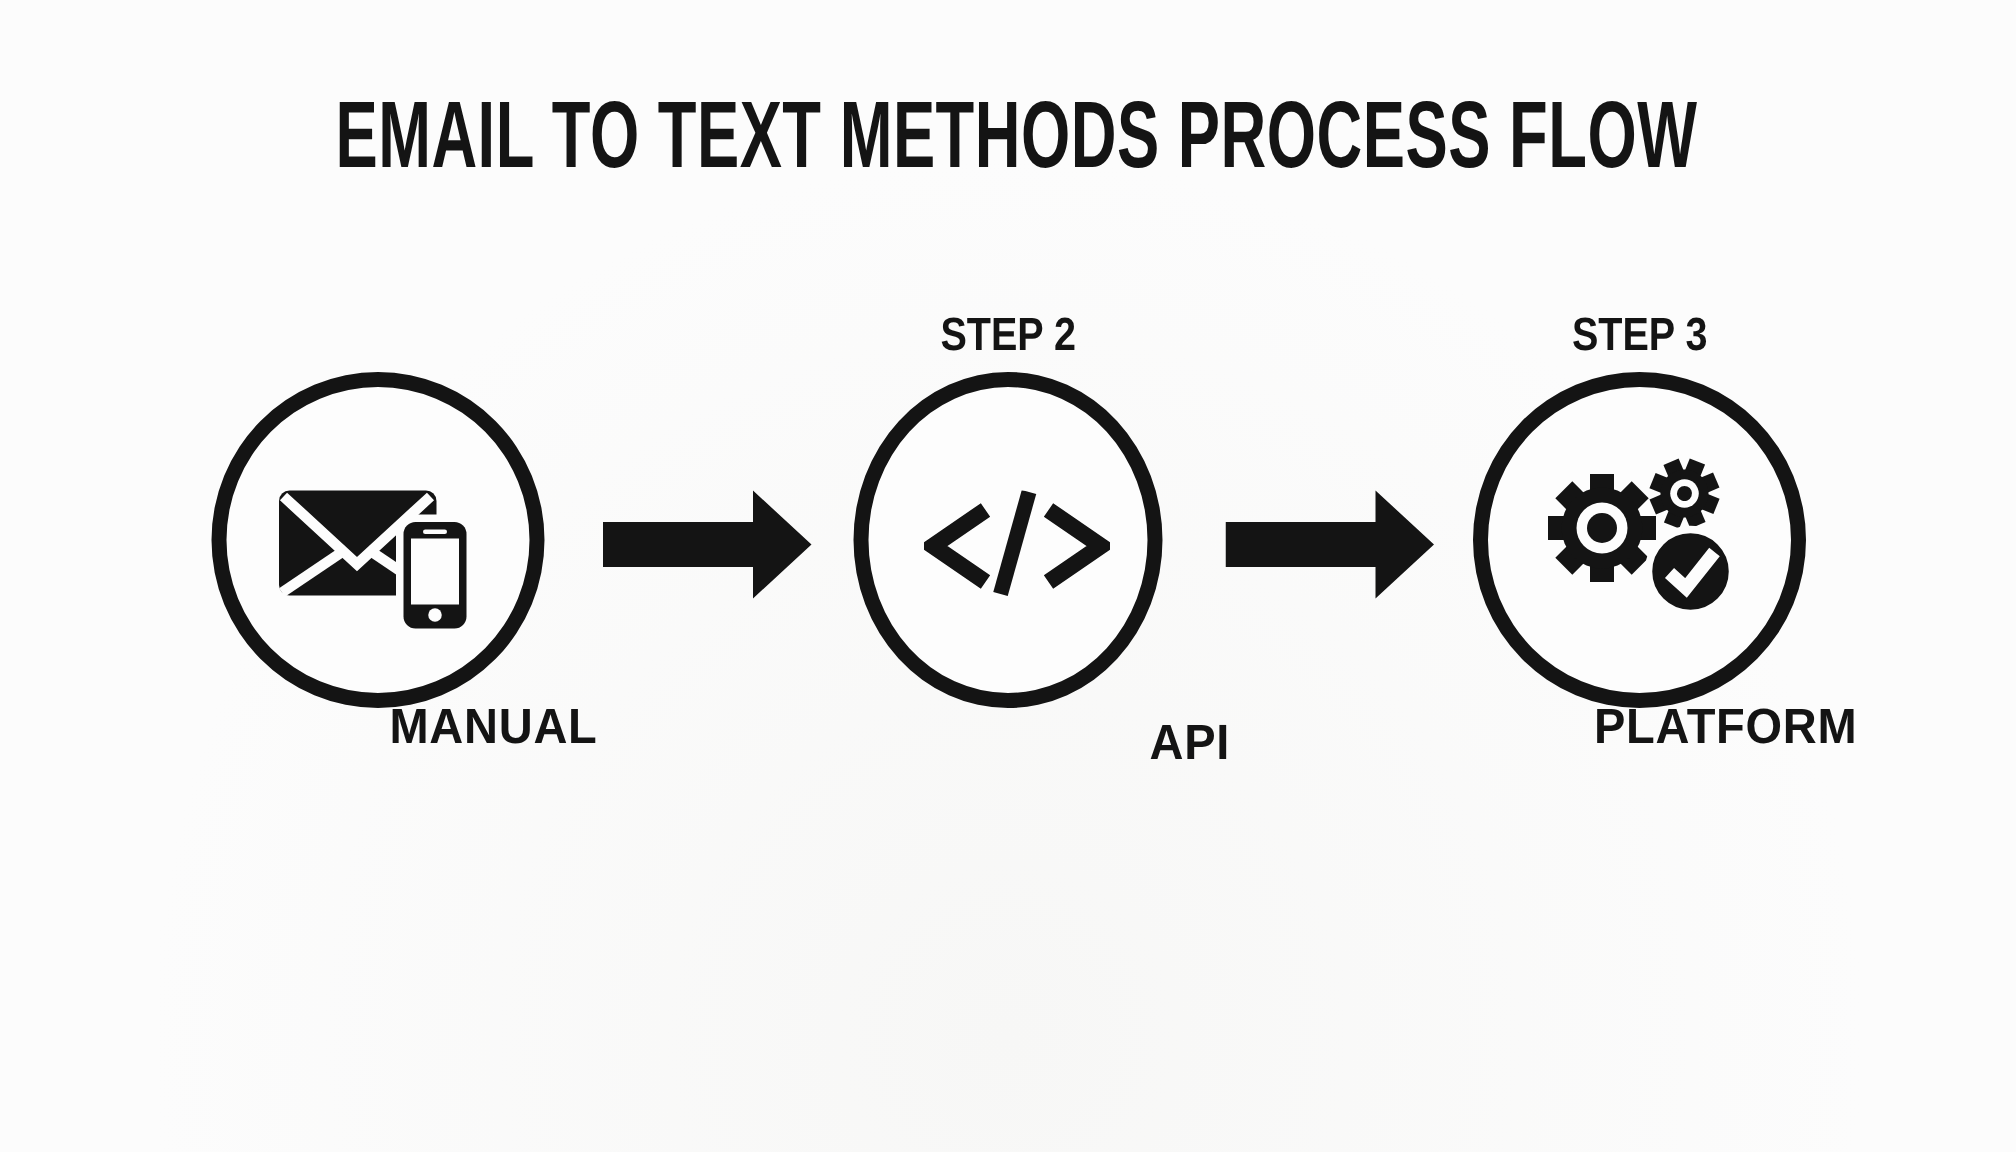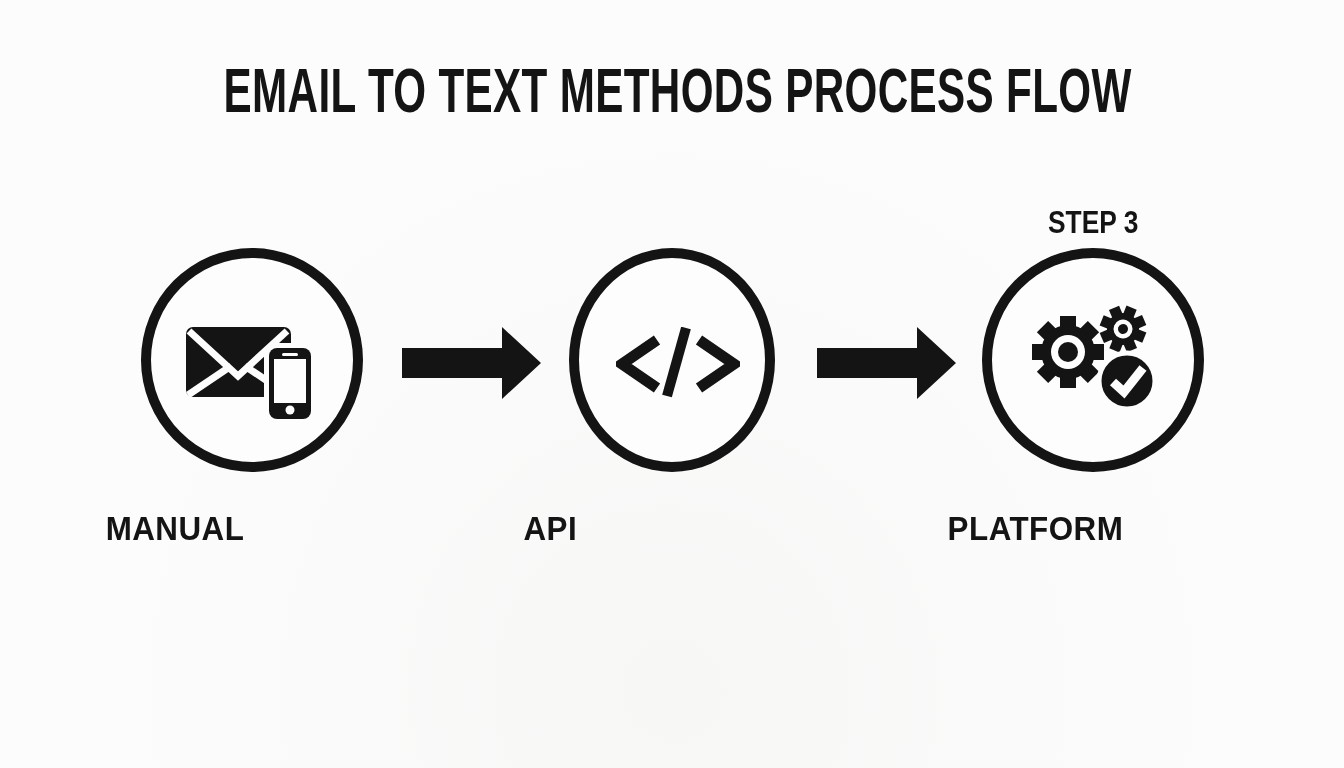--- a/index.html
+++ b/index.html
@@ -40,23 +40,23 @@
     width: 300px;
     text-align: center;
   }
   .step-label-wrap .condensed {
     font-size: 31px;
     line-height: 32px;
     transform: scaleX(0.85);
   }
   .method-label-wrap {
     position: absolute;
-    top: 512px;
+    top: 467px;
     width: 300px;
-    text-align: left;
+    text-align: right;
   }
   .method-label-wrap .condensed {
     font-size: 33px;
     line-height: 34px;
     transform: scaleX(0.95);
     letter-spacing: 0.5px;
   }
   .circle {
     position: absolute;
     border: 10px solid #141414;
@@ -68,20 +68,23 @@
 </style>
 </head>
 <body>
 
 <div class="canvas">
 
   <div class="title-wrap">
     <span class="condensed">EMAIL TO TEXT METHODS PROCESS FLOW</span>
   </div>
 
+  <div class="step-label-wrap" style="left:522px;">
+    <span class="condensed">STEP 2</span>
+  </div>
   <div class="step-label-wrap" style="left:943px;text-decoration:underline;">
     <span class="condensed">STEP 3</span>
   </div>
 
   <div class="circle" style="left:141px; top:248px; width:222px; height:224px;"></div>
   <div class="circle" style="left:569px; top:248px; width:206px; height:224px;"></div>
   <div class="circle" style="left:982px; top:248px; width:222px; height:224px;"></div>
 
   <svg class="icon-svg" style="left:186px; top:325px;" width="128" height="97" viewBox="0 0 128 97" aria-hidden="true">
 
@@ -150,20 +153,20 @@
   <svg class="arrow-svg" style="left:402px;" width="140" height="74" viewBox="0 0 140 74" aria-hidden="true">
     <polygon points="0,22 100,22 100,1 139,37 100,73 100,52 0,52" fill="#141414"></polygon>
   </svg>
   <svg class="arrow-svg" style="left:817px;" width="140" height="74" viewBox="0 0 140 74" aria-hidden="true">
     <polygon points="0,22 100,22 100,1 139,37 100,73 100,52 0,52" fill="#141414"></polygon>
   </svg>
 
   <div class="method-label-wrap" style="left:102px;">
     <span class="condensed">MANUAL</span>
   </div>
-  <div class="method-label-wrap" style="left:522px;">
+  <div class="method-label-wrap" style="left:522px;margin-top:11px;">
     <span class="condensed">API</span>
   </div>
   <div class="method-label-wrap" style="left:943px;text-decoration:underline;">
     <span class="condensed">PLATFORM</span>
   </div>
 
 </div>
 
 </body></html>

